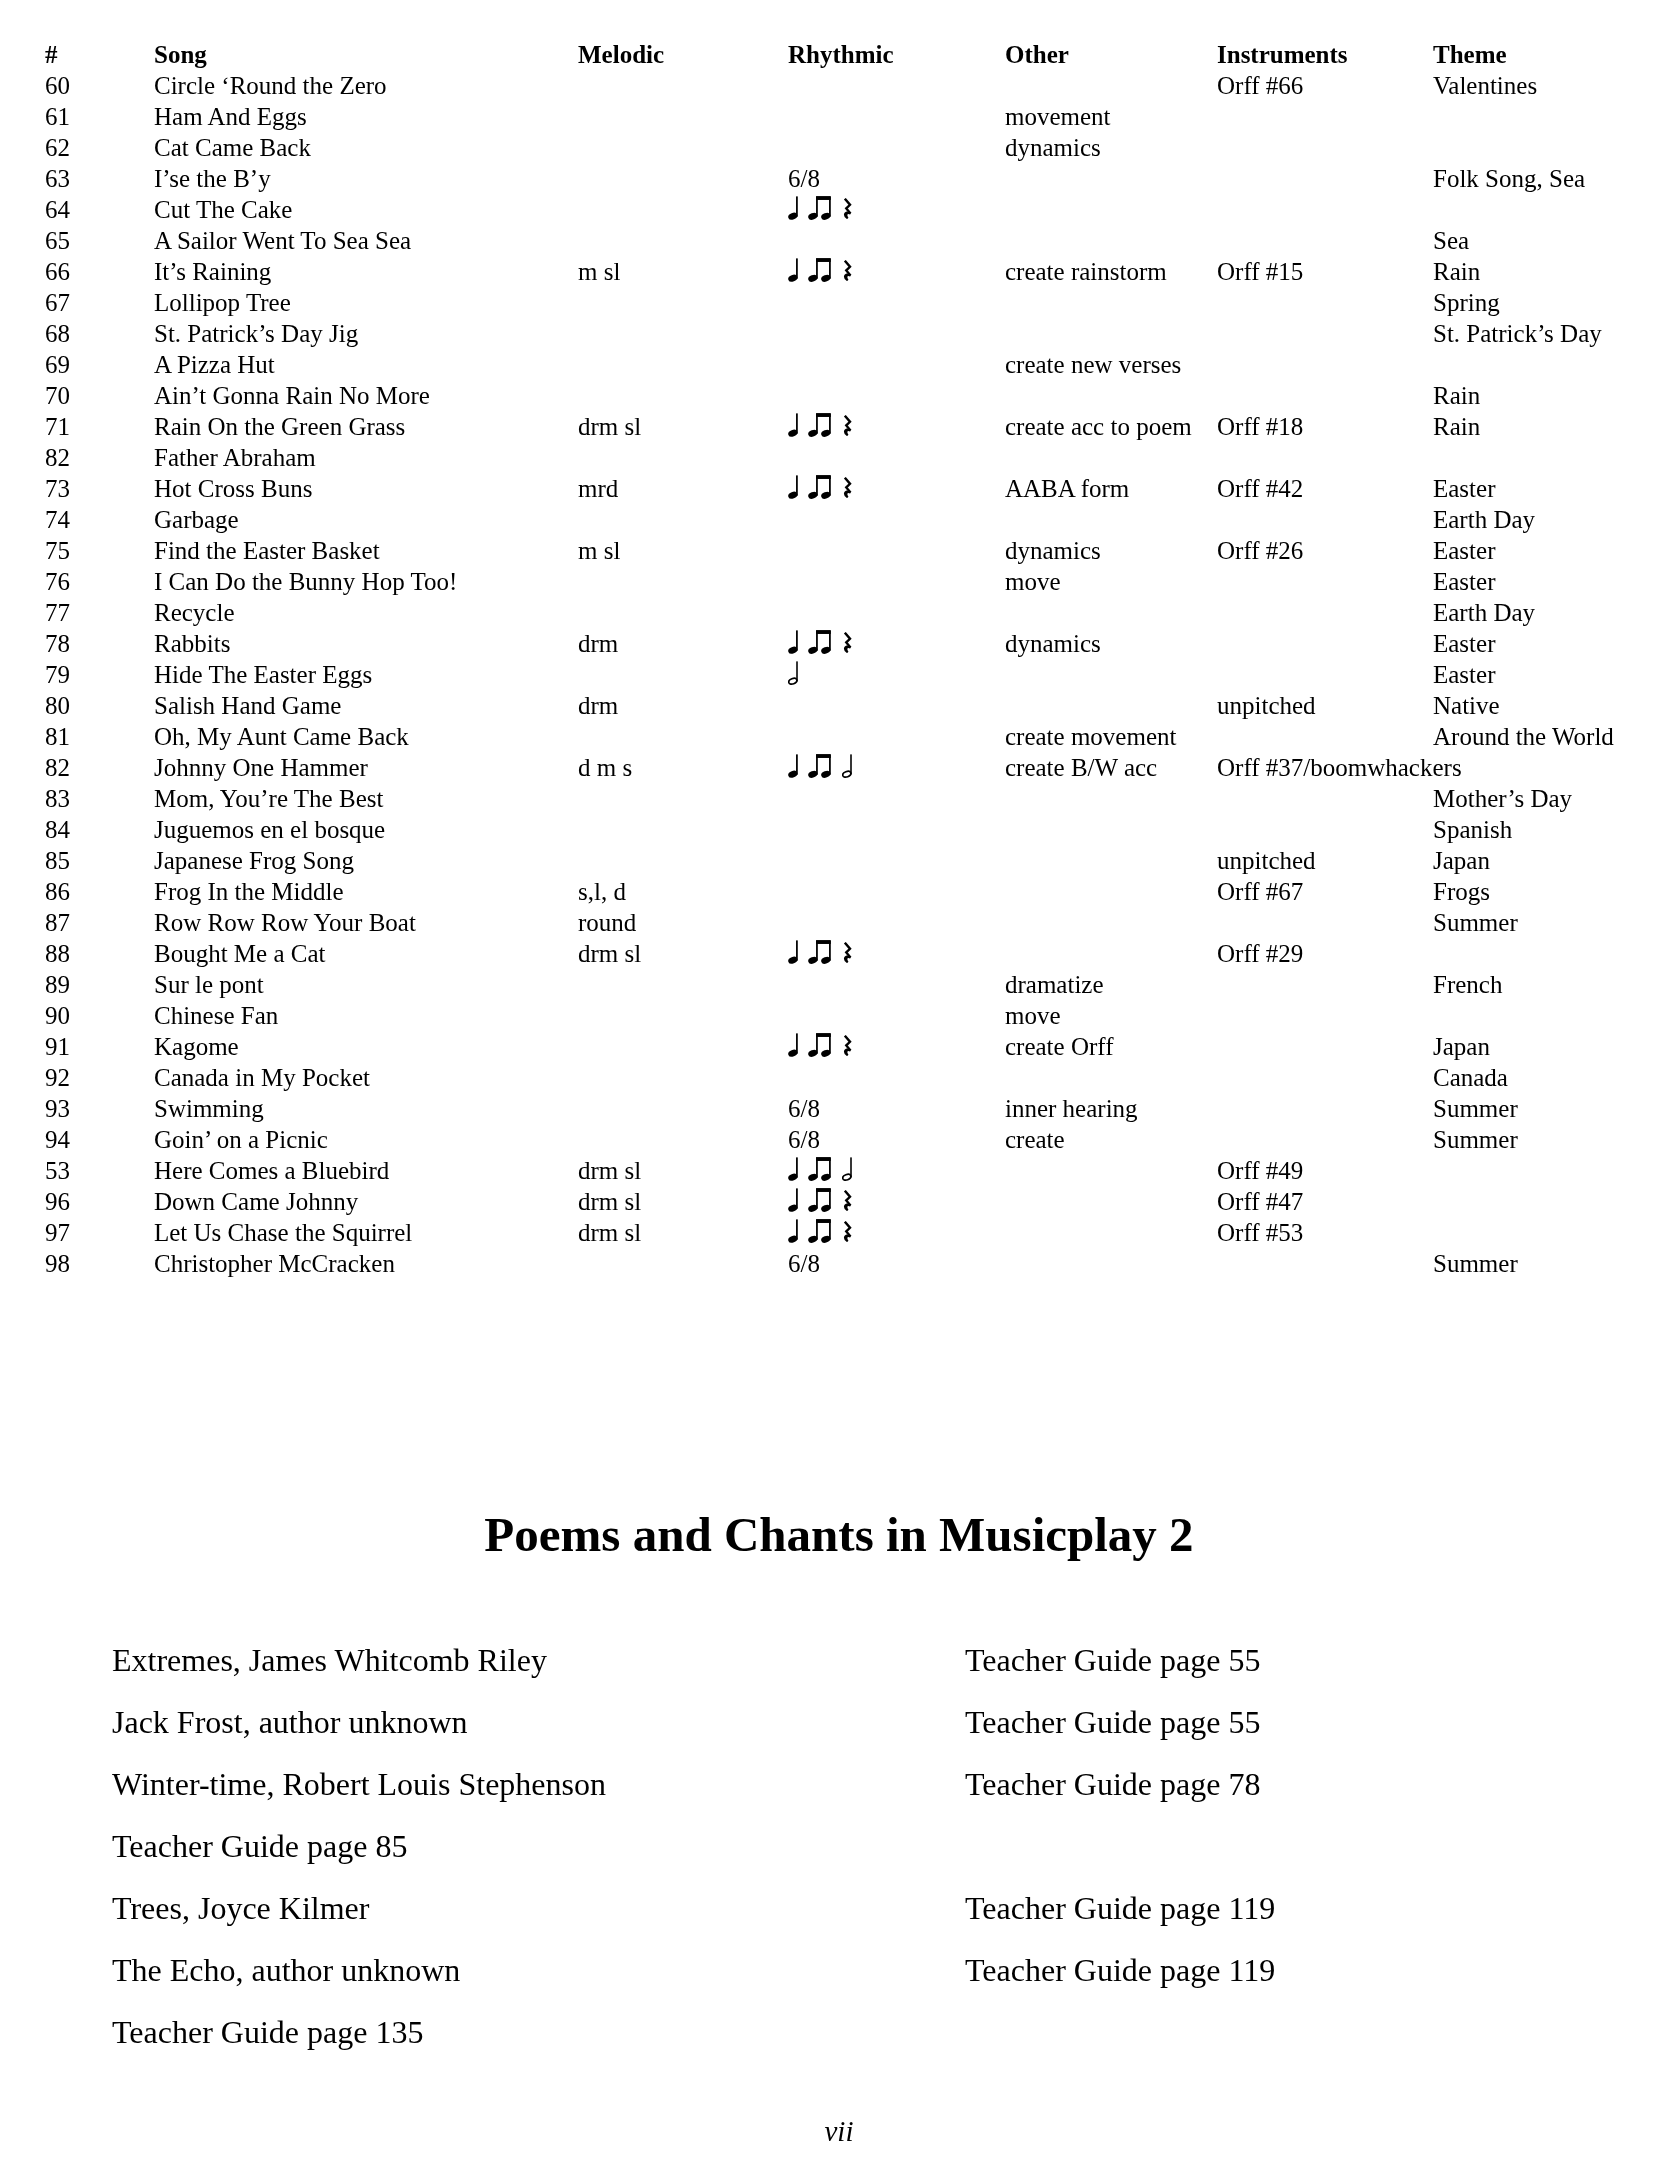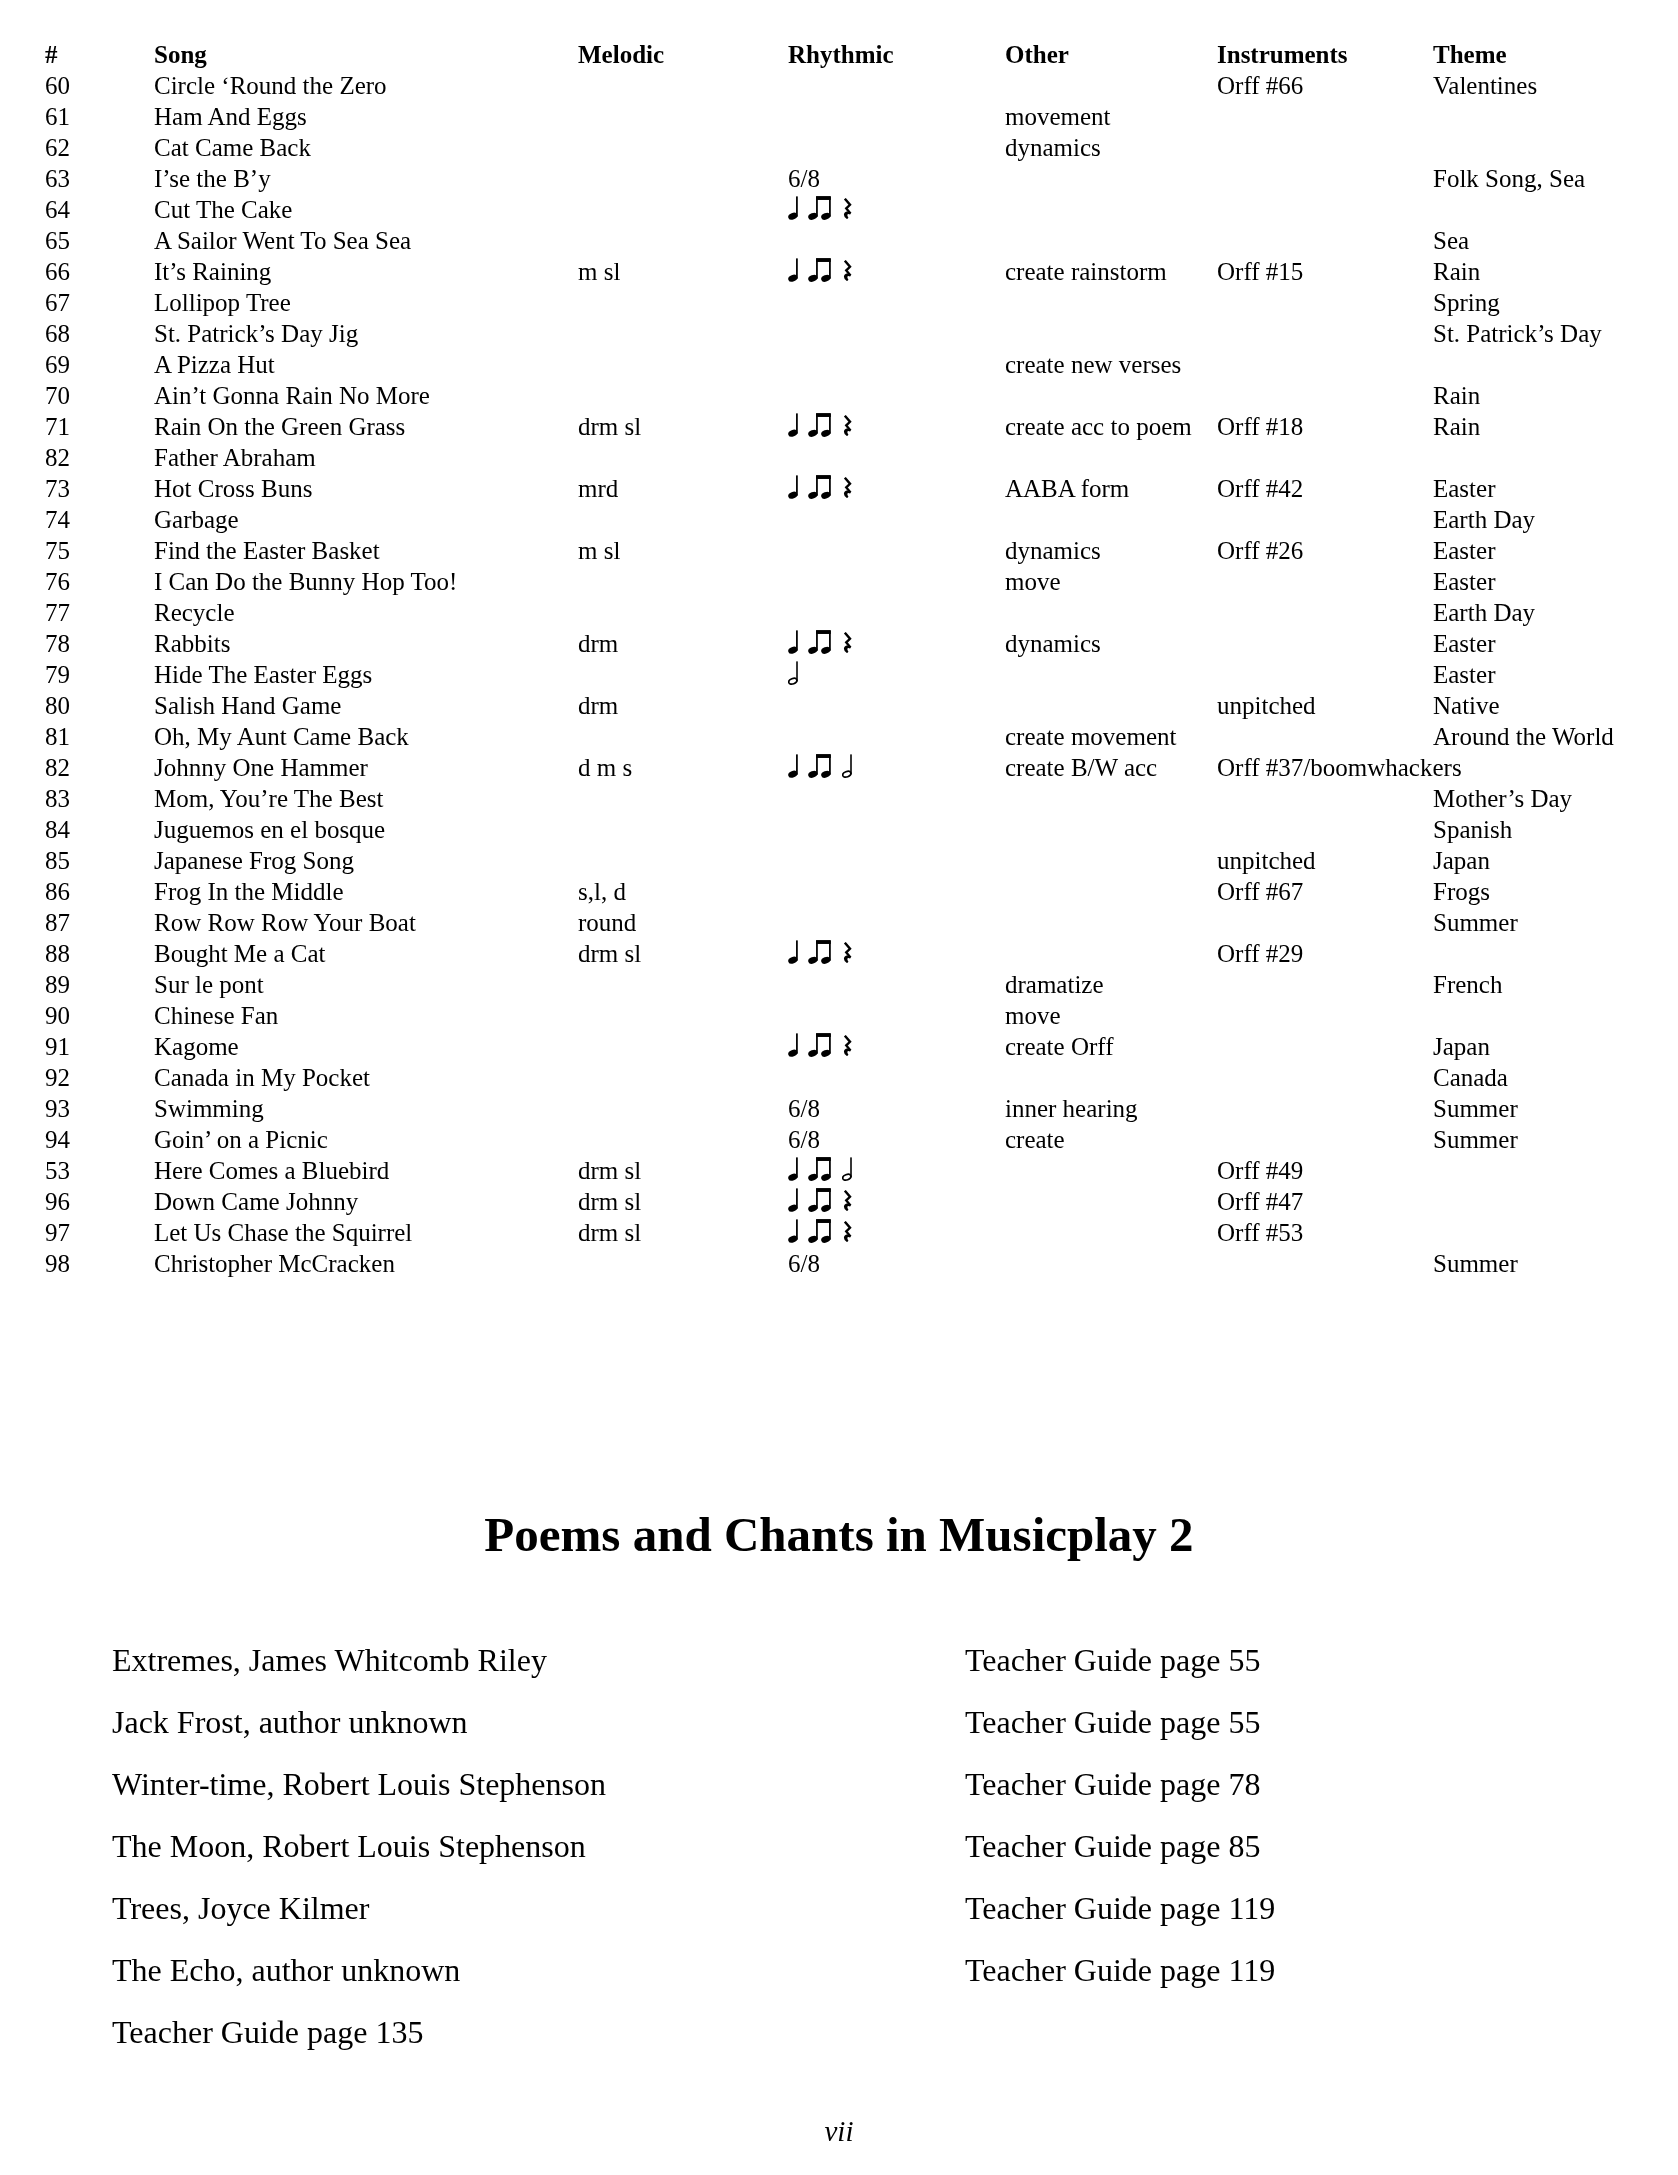--- a/index.html
+++ b/index.html
@@ -729,21 +729,20 @@
     <div>Jack Frost, author unknown</div>
     <div>Teacher Guide page 55</div>
   </div>
 
   <div class="poem-row">
     <div>Winter-time, Robert Louis Stephenson</div>
     <div>Teacher Guide page 78</div>
   </div>
 
   <div class="poem-row">
-    <div>The Moon, Robert Louis Stephenson</div>
     <div>Teacher Guide page 85</div>
   </div>
 
   <div class="poem-row">
     <div>Trees, Joyce Kilmer</div>
     <div>Teacher Guide page 119</div>
   </div>
 
   <div class="poem-row">
     <div>The Echo, author unknown</div>

